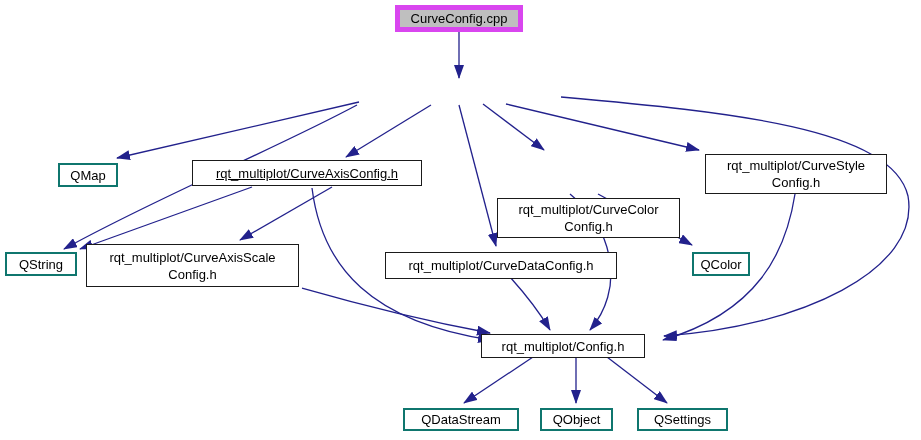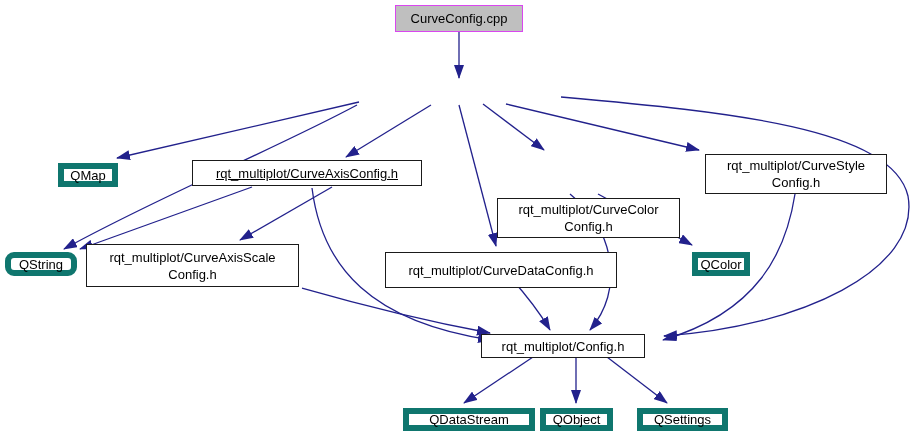--- a/index.html
+++ b/index.html
@@ -17,35 +17,35 @@
     display:flex;align-items:center;justify-content:center;
     text-align:center;
     white-space:pre-line;
     font-size:13px;
     line-height:17px;
     color:#000000;
     background:#ffffff;
     border:1px solid #1a1a1a;
     cursor:pointer;
   }
-  .node.src{background:#bfbfbf;border:1px solid #d946ef;}
-  .node.ext{border:6px solid #0f766e;}
+  .node.src{background:#bfbfbf;border:5px solid #d946ef;}
+  .node.ext{border:2px solid #0f766e;}
   
   #n-curveconfig_cpp      {left:395px;top:5px;  width:128px;height:27px;}
   #n-curveconfig_h        {left:358px;top:80px; width:202px;height:24px;}
   #n-qmap                 {left:58px; top:163px;width:60px; height:24px;}
   #n-curveaxisconfig_h    {left:192px;top:160px;width:230px;height:26px;text-decoration:underline;}
   #n-curvecolorconfig_h   {left:497px;top:154px;width:183px;height:40px;margin-top:44px;}
   #n-curvestyleconfig_h   {left:705px;top:154px;width:182px;height:40px;}
-  #n-qstring              {left:5px;  top:252px;width:72px; height:24px;border-radius:9px;}
+  #n-qstring              {left:5px;  top:252px;width:72px; height:24px;}
   #n-curveaxisscaleconfig_h{left:86px;top:244px;width:213px;height:43px;}
-  #n-curvedataconfig_h    {left:385px;top:252px;width:232px;height:36px;}
+  #n-curvedataconfig_h    {left:385px;top:252px;width:232px;height:27px;}
   #n-qcolor               {left:692px;top:252px;width:58px; height:24px;}
   #n-config_h             {left:481px;top:334px;width:164px;height:24px;}
-  #n-qdatastream          {left:403px;top:408px;width:132px;height:23px;}
+  #n-qdatastream          {left:403px;top:408px;width:116px;height:23px;}
   #n-qobject              {left:540px;top:408px;width:73px; height:23px;}
   #n-qsettings            {left:637px;top:408px;width:91px; height:23px;}
   .edge{stroke:#22218c;stroke-width:1.3;fill:none;}
 </style>
 </head>
 <body>
 
 <div class="graph">
 
   <svg width="921" height="440" viewBox="0 0 921 440">

